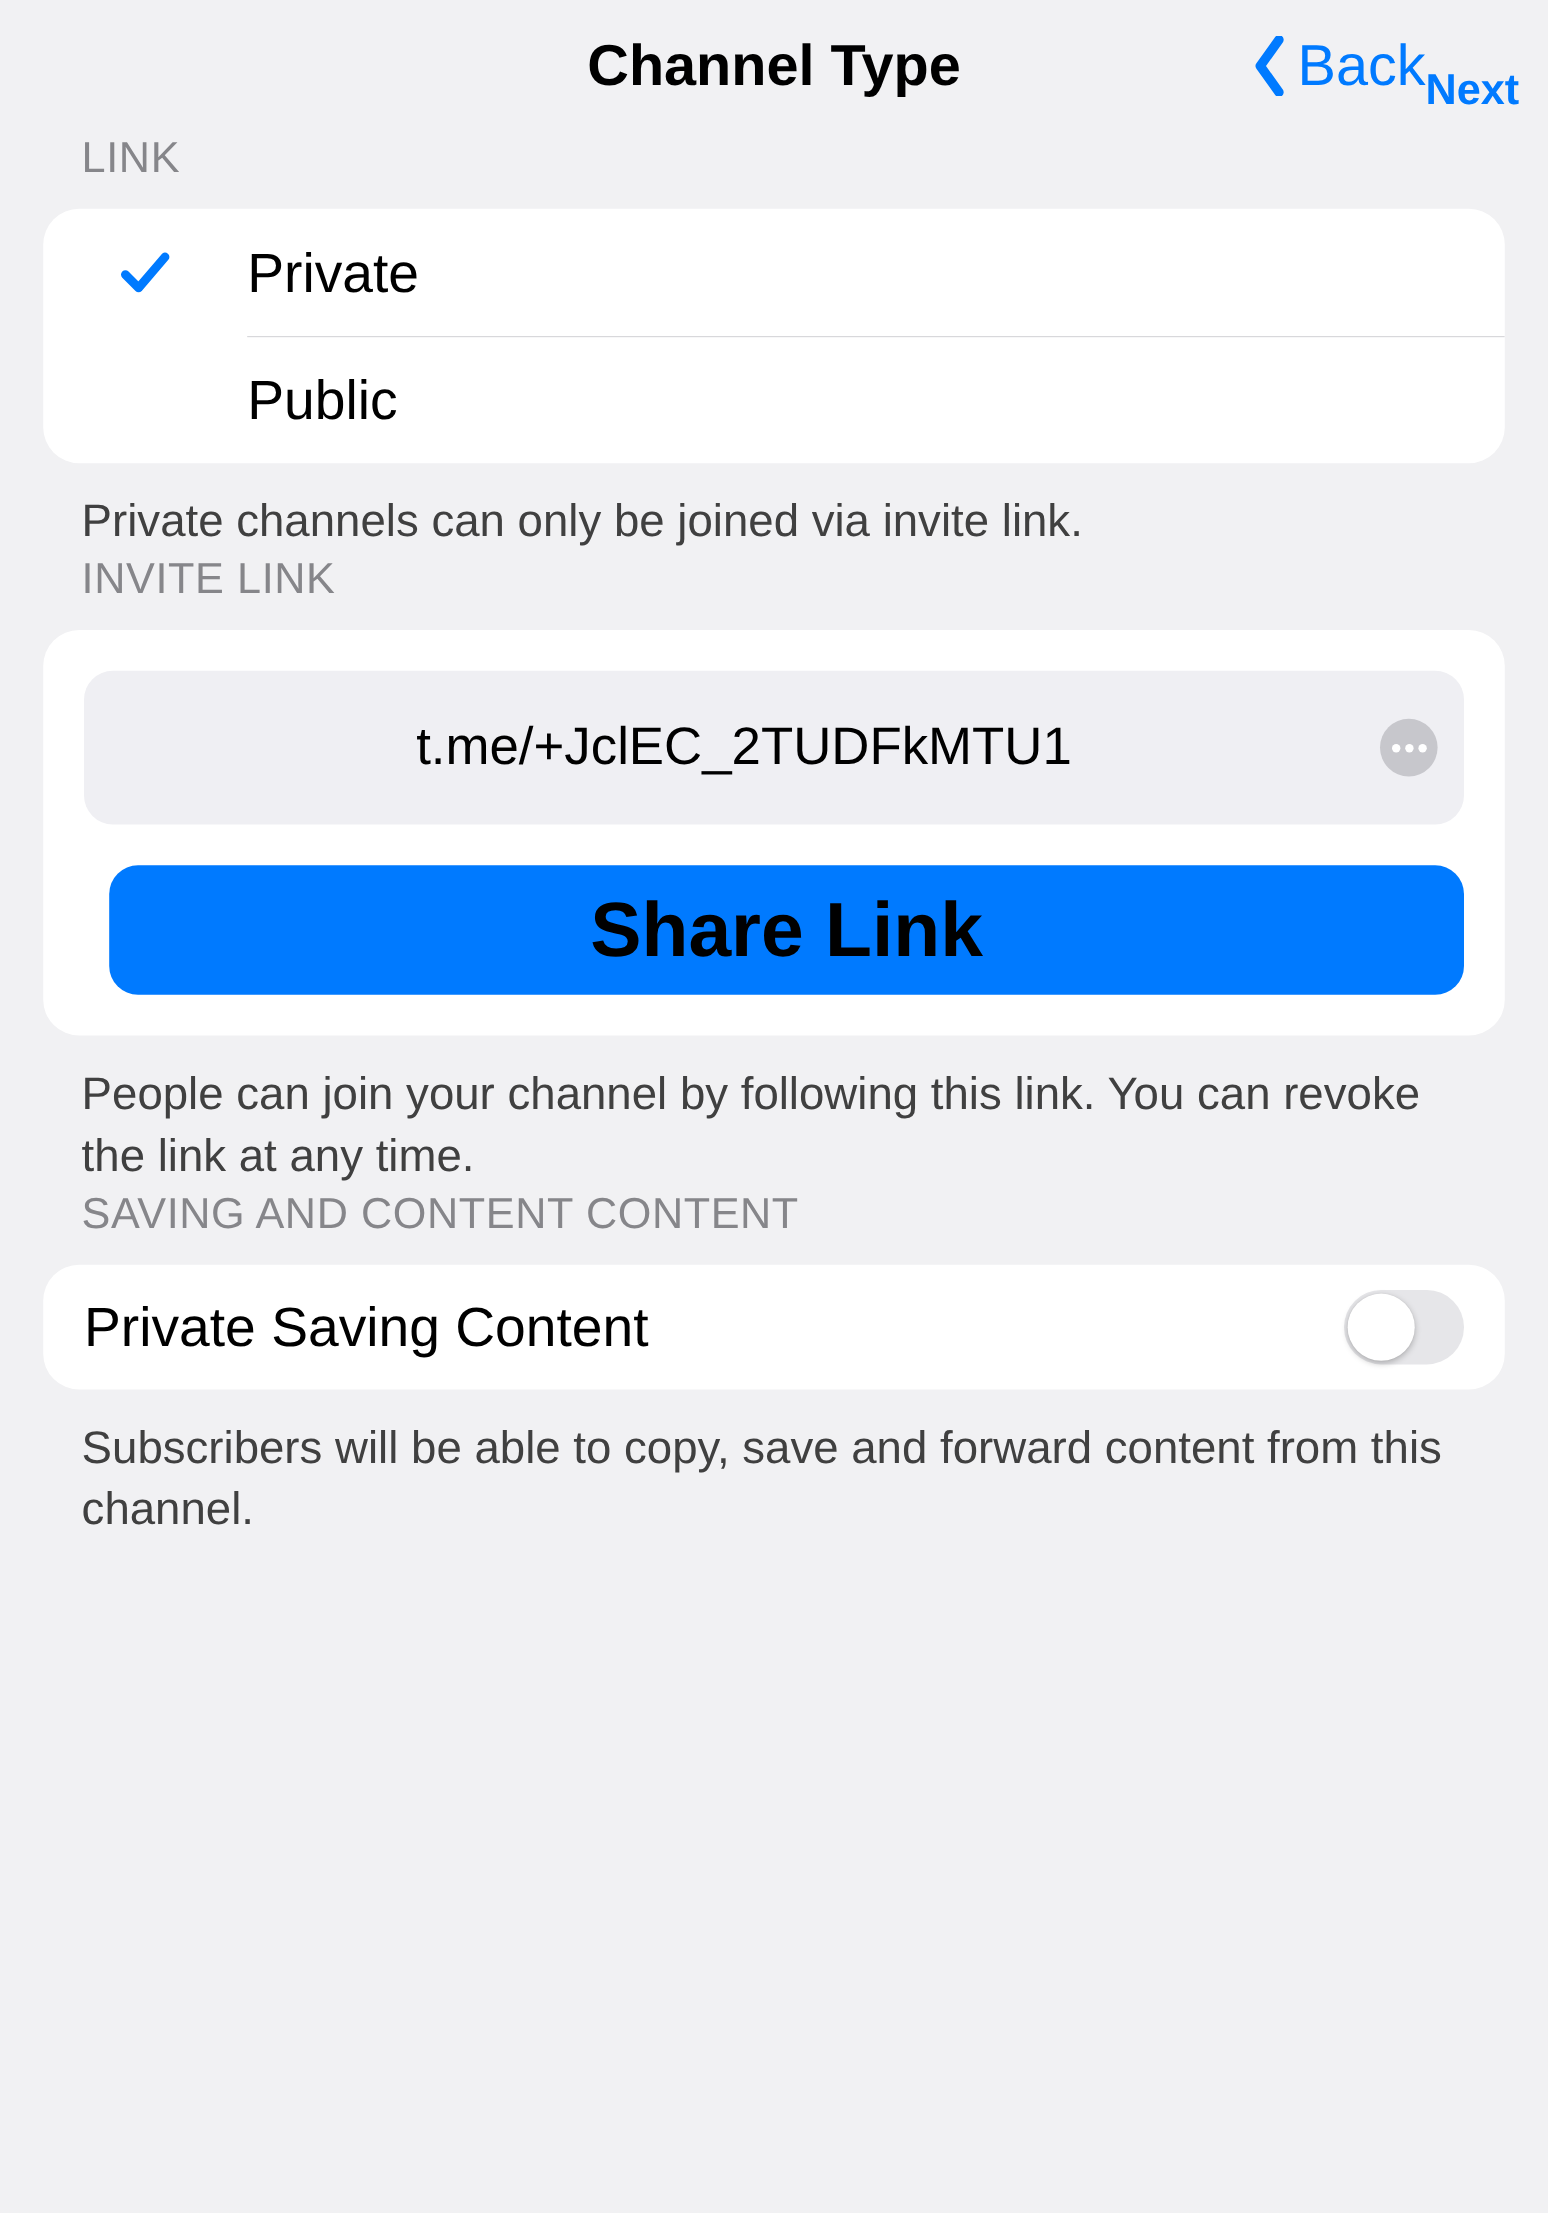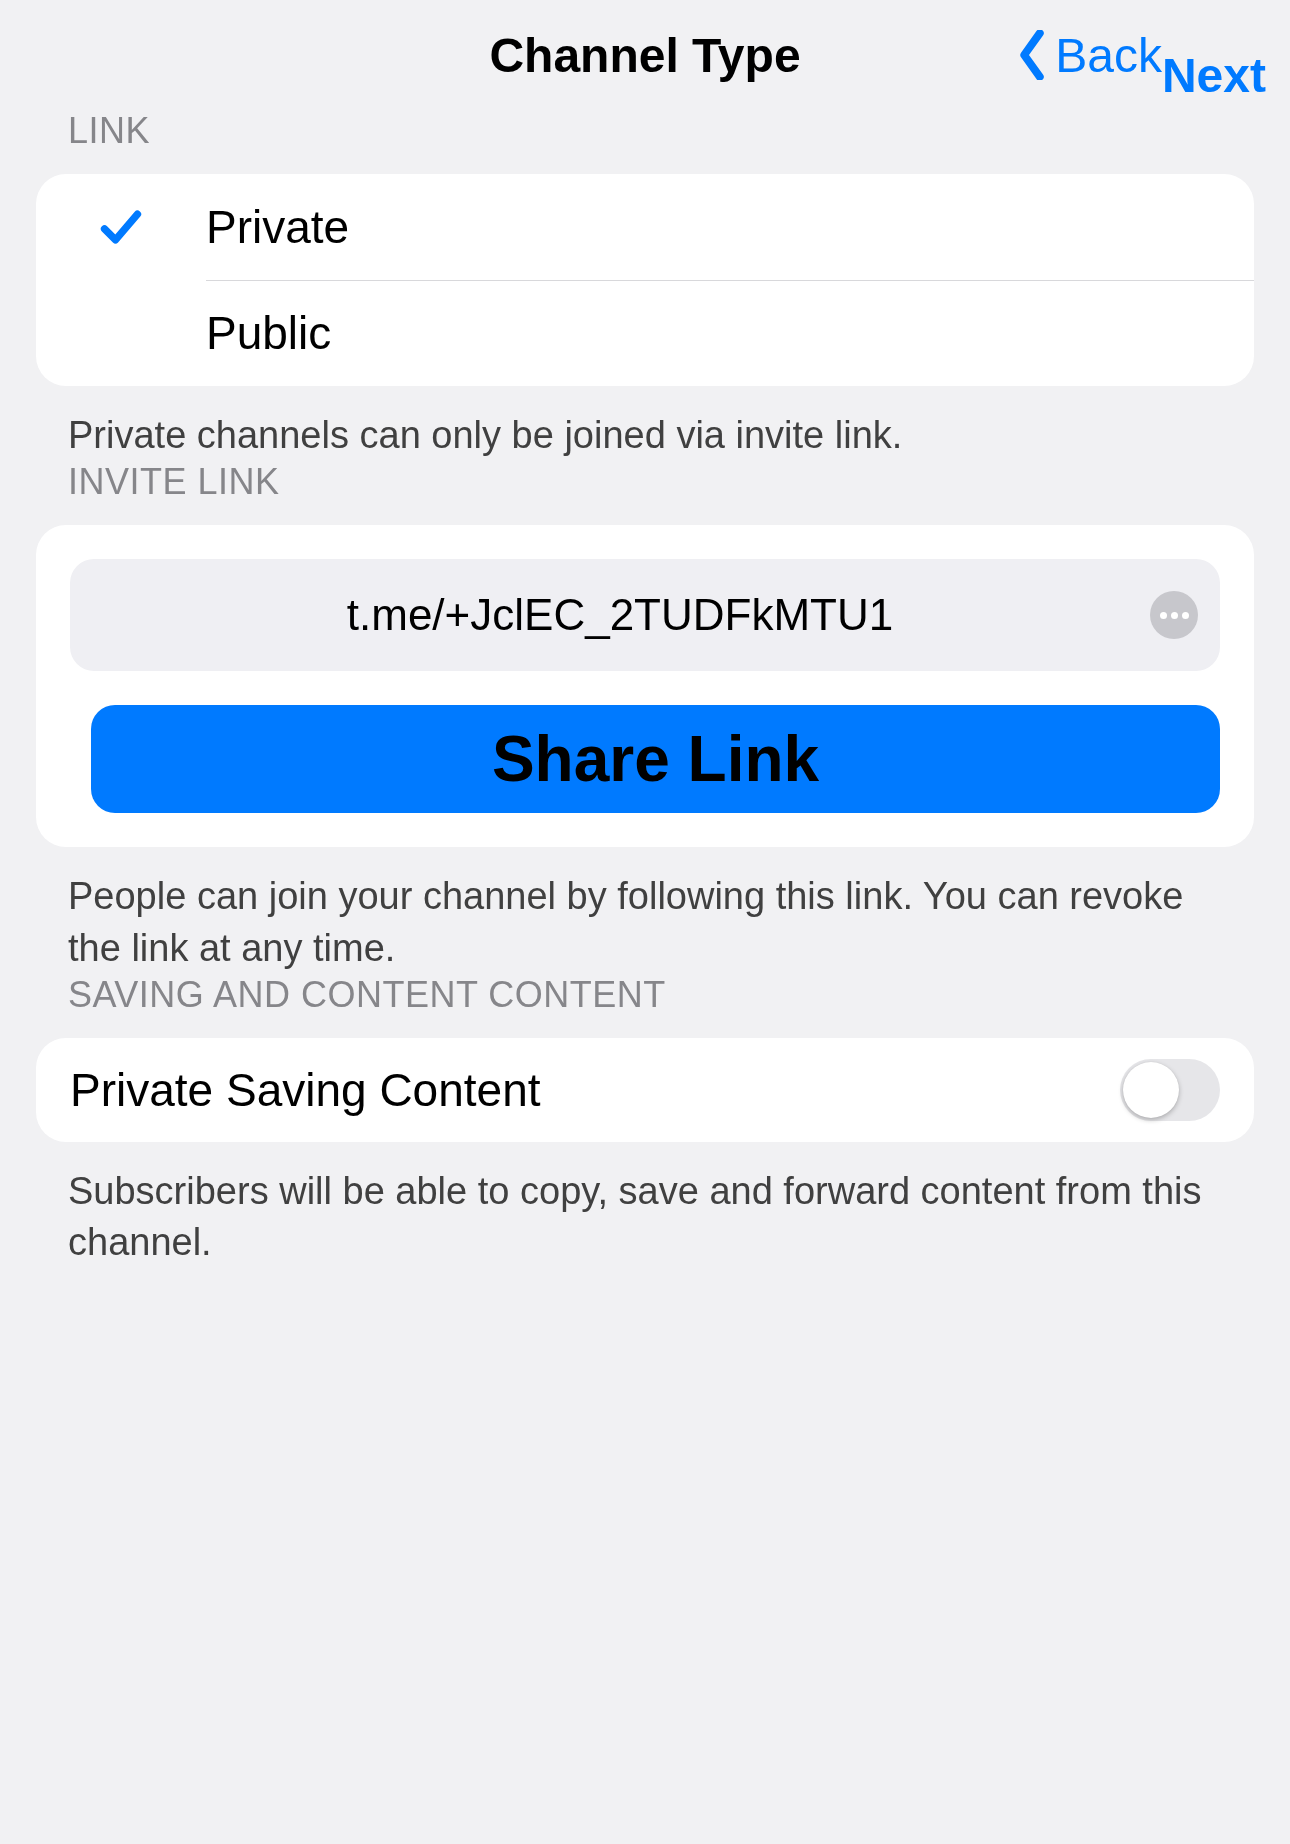--- a/index.html
+++ b/index.html
@@ -41,21 +41,21 @@
     font-weight: 600;
     color: #000;
     position: absolute;
     left: 0;
     right: 0;
     pointer-events: none;
   }
   .navbar { position: relative; }
   .nav-right {
     color: #007aff;
-    font-size: 48px;
+    font-size: 36px;
     font-weight: 600;
     z-index: 1;
     margin-top: 40px;
   }
   .nav-left { z-index: 1; }
 
   
   .section-header {
     color: #86868a;
     font-size: 36px;
@@ -112,21 +112,21 @@
   
   .invite-group {
     background: #ffffff;
     border-radius: 30px;
     margin: 0 36px;
     padding: 34px;
   }
   .link-field {
     background: #efeff3;
     border-radius: 24px;
-    height: 112px;
+    height: 128px;
     display: flex;
     align-items: center;
     padding: 0 22px 0 30px;
     position: relative;
   }
   .link-text {
     flex: 1;
     text-align: center;
     font-size: 44px;
     color: #000;

